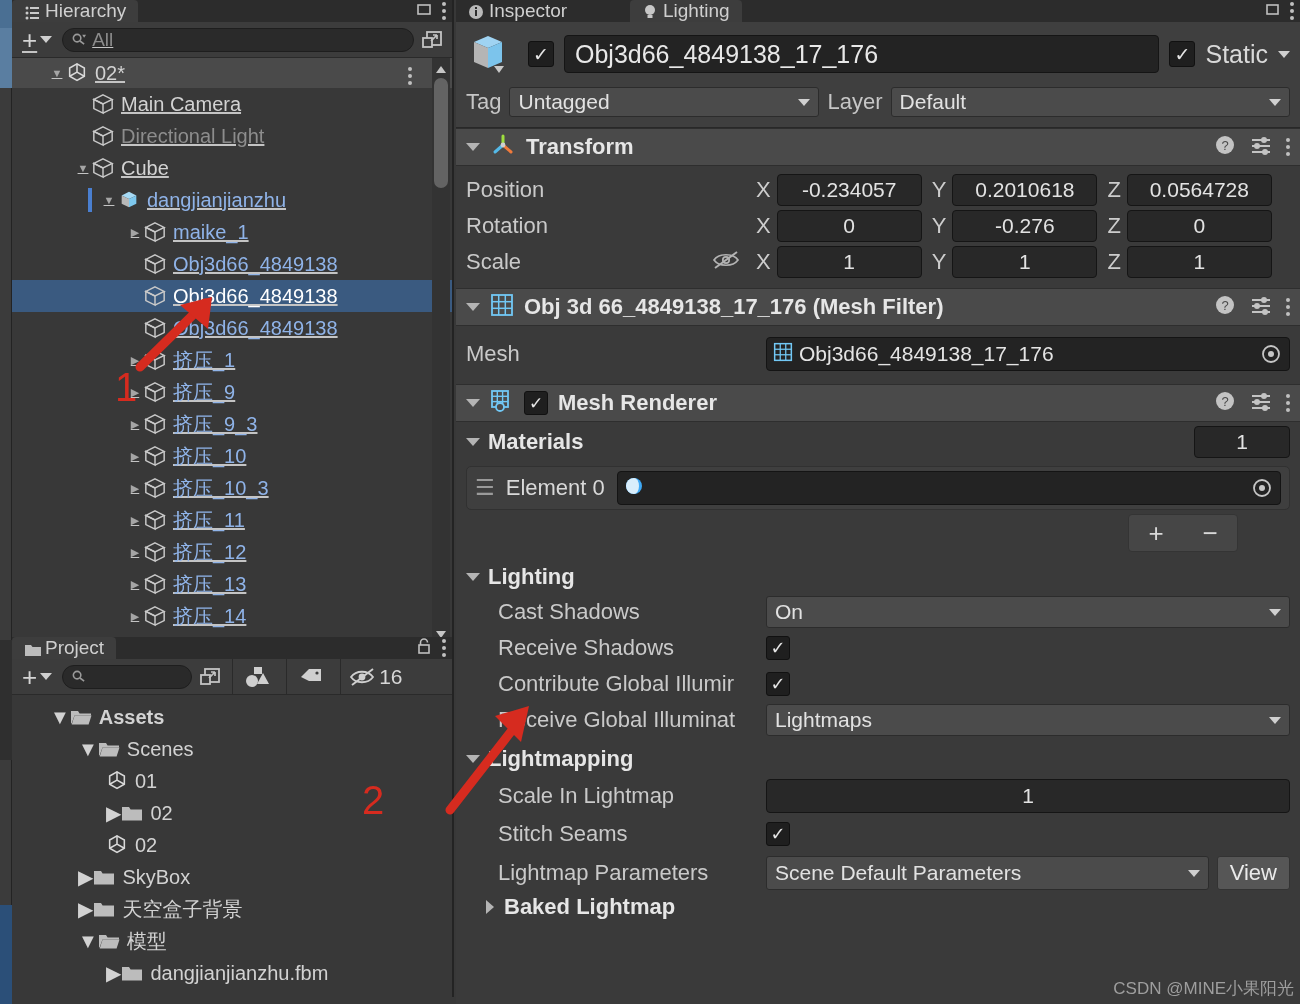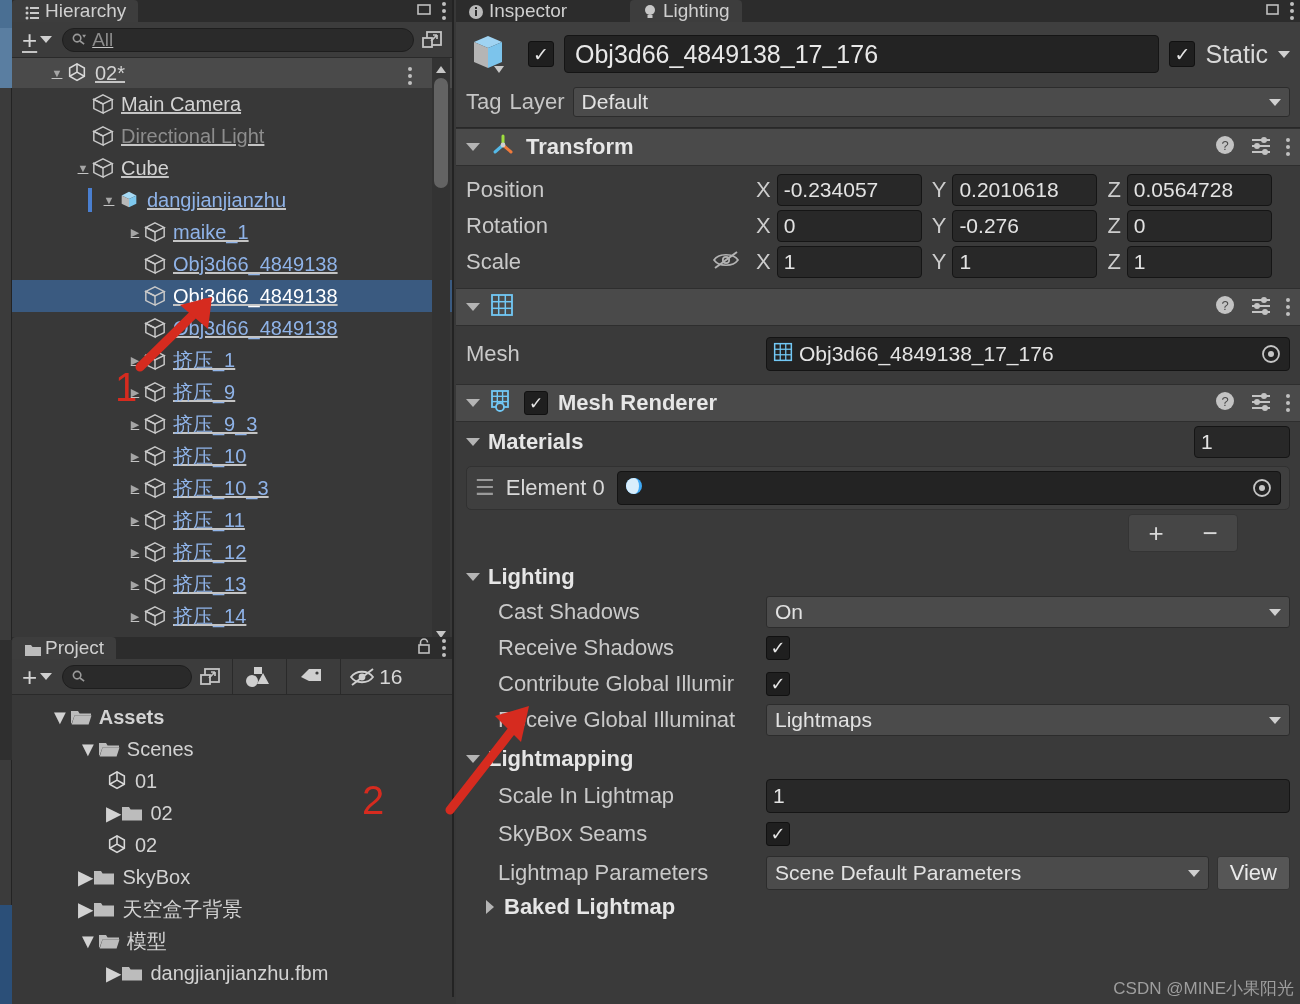--- a/index.html
+++ b/index.html
@@ -96,21 +96,21 @@
     padding:0 10px; border-top:1px solid #2e2e2e; border-bottom:1px solid #2e2e2e; }
   .comp-head .ctri { width:0;height:0;border-left:7px solid transparent;border-right:7px solid transparent;
     border-top:8px solid #b4b4b4; }
   .comp-title { font-size:22px; color:#e6e6e6; font-weight:bold; }
   .comp-right { margin-left:auto; display:flex; align-items:center; gap:14px; }
 
   .body { background:#3a3a3a; padding:6px 10px 8px 10px; }
   .frow { display:flex; align-items:center; height:36px; }
   .frow .flabel { font-size:22px; color:#c9c9c9; }
   .numf { height:32px; background:#282828; border:1px solid #151515; border-radius:4px;
-    display:flex; align-items:center; padding:0 6px; font-size:21px; color:#e3e3e3; overflow:hidden; }
+    display:flex; align-items:center; padding:0 6px; font-size:21px; color:#e3e3e3; overflow:hidden;justify-content:center; }
   .axis { font-size:22px; color:#cdcdcd; margin:0 6px 0 10px; }
 
   .objfield { height:34px; background:#232323; border:1px solid #141414; border-radius:4px;
     display:flex; align-items:center; padding:0 4px 0 6px; font-size:21px; color:#e4e4e4; }
   .objfield .pick { margin-left:auto; width:28px;height:28px; display:flex; align-items:center;
     justify-content:center; }
 
   .sect-head { display:flex; align-items:center; gap:8px; padding:6px 0 4px 0; }
   .sect-head .stri { width:0;height:0;border-left:7px solid transparent;border-right:7px solid transparent;
     border-top:8px solid #b4b4b4; }
@@ -570,20 +570,24 @@
         <div class="chk">✓</div>
         <div class="namefield">
           <span>Obj3d66_4849138_17_176</span>
         </div>
         <div class="chk">✓</div>
         <span class="static-lbl">Static</span>
         <span class="caret-dn"></span>
       </div>
       <div class="hrow2">
         <span class="lbl">Tag</span>
+        <div class="dd" style="width:310px">
+          <span>Untagged</span>
+          <span class="ar"></span>
+        </div>
         <span class="lbl" style="margin-left:0">Layer</span>
         <div class="dd" style="flex:1">
           <span>Default</span>
           <span class="ar"></span>
         </div>
       </div>
     </div>
 
     <div class="comp-head">
       <span class="ctri"></span>
@@ -676,20 +680,21 @@
       <span class="ctri"></span>
       <span>
         <svg width="24" height="24" viewBox="0 0 24 24">
           <rect x="2" y="2" width="20" height="20" fill="none" stroke="#72c8f5" stroke-width="1.8"></rect>
           <line x1="8.7" y1="2" x2="8.7" y2="22" stroke="#72c8f5" stroke-width="1.5"></line>
           <line x1="15.3" y1="2" x2="15.3" y2="22" stroke="#72c8f5" stroke-width="1.5"></line>
           <line x1="2" y1="8.7" x2="22" y2="8.7" stroke="#72c8f5" stroke-width="1.5"></line>
           <line x1="2" y1="15.3" x2="22" y2="15.3" stroke="#72c8f5" stroke-width="1.5"></line>
         </svg>
       </span>
+      <span class="comp-title">Obj 3d 66_4849138_17_176 (Mesh Filter)</span>
       <span class="comp-right">
         <span><svg width="22" height="22" viewBox="0 0 22 22">
               <circle cx="11" cy="11" r="9" fill="#c3c3c3"></circle>
               <text x="11" y="16" font-size="13" fill="#4a4a4a" text-anchor="middle" font-family="Liberation Sans">?</text>
             </svg></span>
         <span><svg width="22" height="22" viewBox="0 0 22 22">
               <line x1="2" y1="6" x2="20" y2="6" stroke="#c3c3c3" stroke-width="2"></line>
               <line x1="2" y1="12" x2="20" y2="12" stroke="#c3c3c3" stroke-width="2"></line>
               <line x1="2" y1="18" x2="20" y2="18" stroke="#c3c3c3" stroke-width="2"></line>
               <circle cx="14" cy="6" r="3" fill="#c3c3c3"></circle>
@@ -836,21 +841,21 @@
       </div>
 
       <div class="frow" style="height:40px">
         <span class="flabel" style="width:300px;padding-left:32px">Scale In Lightmap</span>
         <div class="numf" style="flex:1;height:34px">
           <span>1</span>
         </div>
       </div>
 
       <div class="frow">
-        <span class="flabel" style="width:300px;padding-left:32px">SkyBox Seams</span>
+        <span class="flabel" style="width:300px;padding-left:32px">Stitch Seams</span>
         <div class="ck">✓</div>
       </div>
 
       <div class="frow" style="height:42px">
         <span class="flabel" style="width:300px;padding-left:32px">Lightmap Parameters</span>
         <div class="dd" style="flex:1;height:34px;margin-right:8px">
           <span>Scene Default Parameters</span>
           <span class="ar"></span>
         </div>
         <div class="viewbtn">

